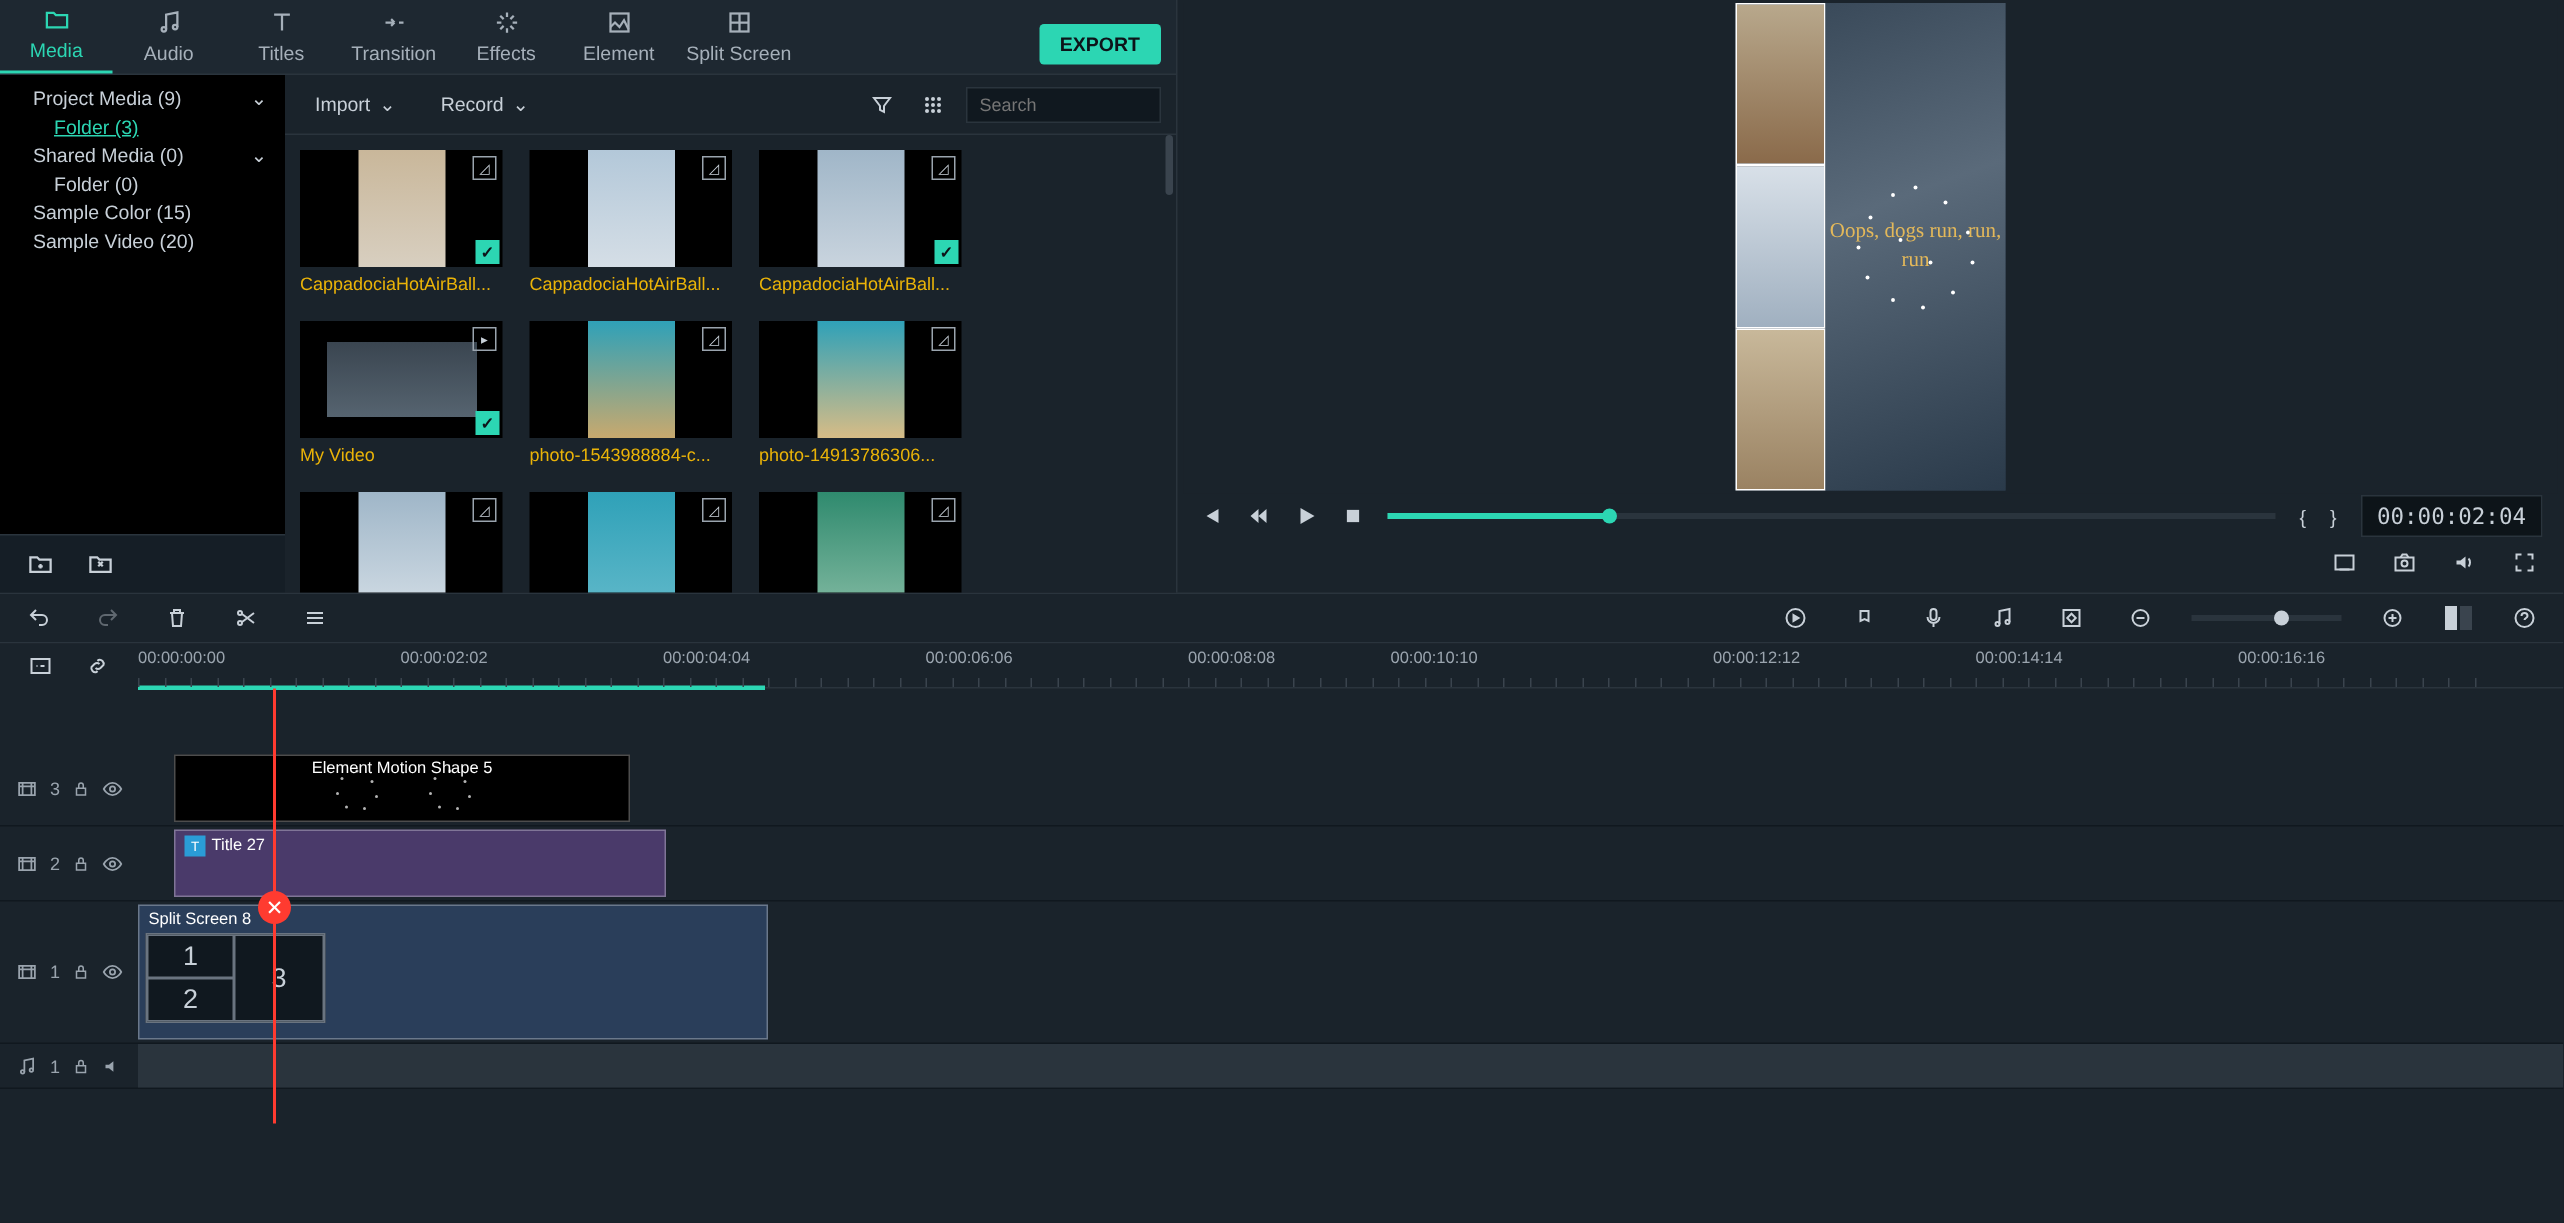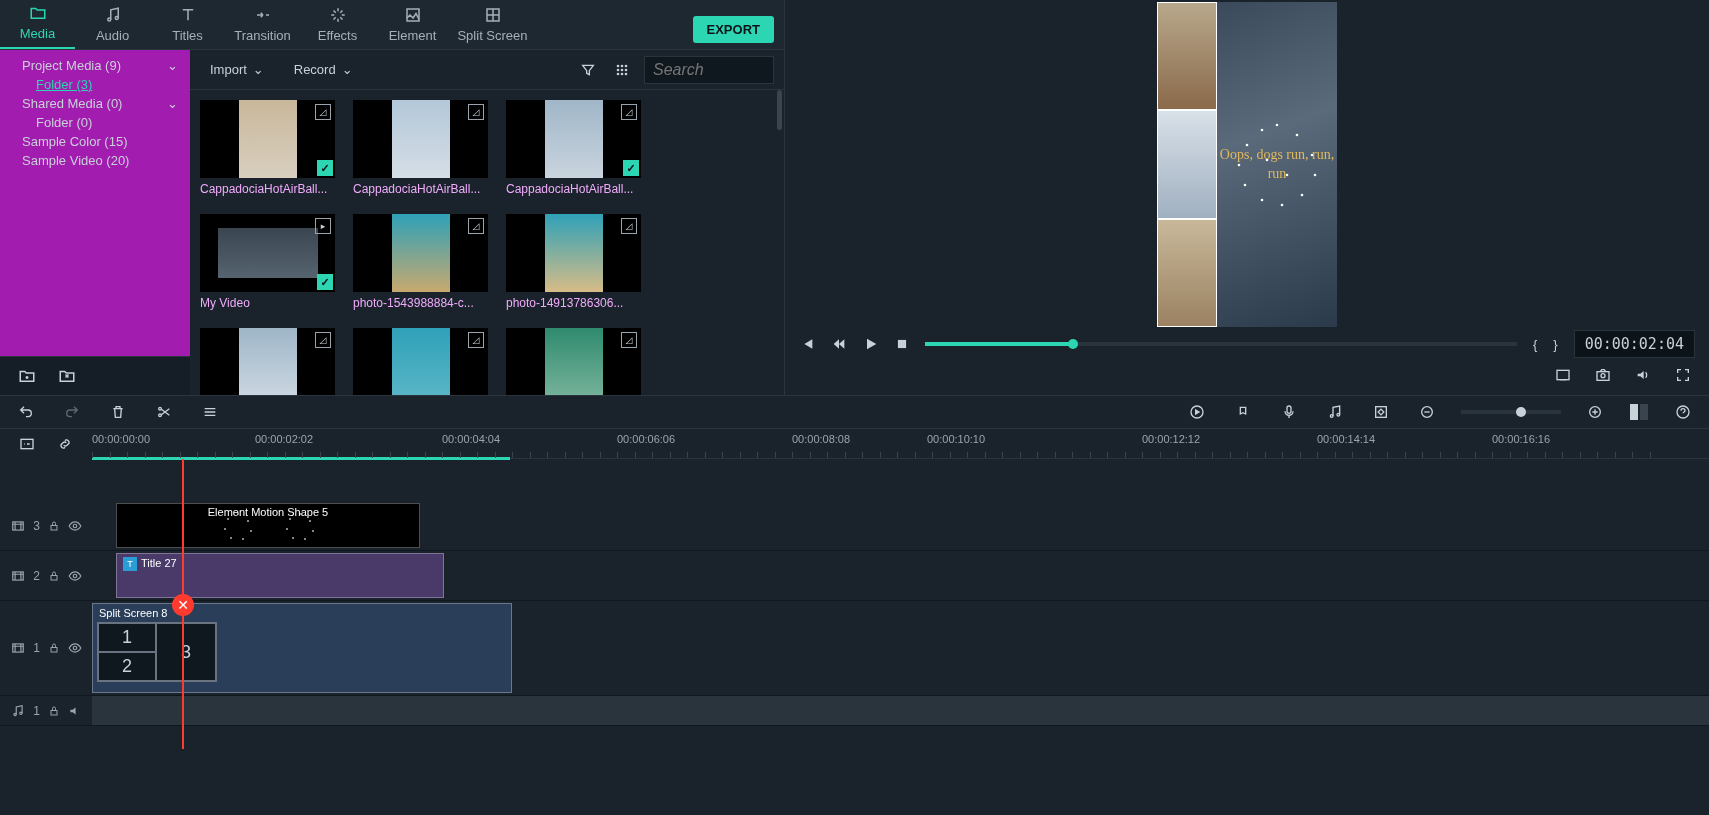--- a/index.html
+++ b/index.html
@@ -7,38 +7,38 @@
 .top-pane { display:flex; height:395px; }
 .left-col { width:785px; display:flex; flex-direction:column; border-right:1px solid #2a343d; }
 .right-col { flex:1; display:flex; flex-direction:column; padding:2px 4px 4px 4px; }
 .nav-tabs { display:flex; align-items:flex-end; height:50px; background:#1e2831; border-bottom:1px solid #2a343d; position:relative; }
 .nav-tab { width:75px; display:flex; flex-direction:column; align-items:center; justify-content:flex-end; gap:4px; padding:6px 2px; cursor:pointer; color:#a6b0ba; }
 .nav-tab.split { width:85px; }
 .nav-tab.active { color:#2cd6b3; border-bottom:2px solid #2cd6b3; }
 .nav-tab svg { width:18px; height:18px; }
 .export-btn { position:absolute; right:10px; top:16px; background:#2cd6b3; color:#0d1419; font-weight:bold; padding:6px 14px; border-radius:3px; cursor:pointer; }
 .lib-row { display:flex; flex:1; min-height:0; }
-.lib-tree { width:190px; background:#a21caf; padding:6px 4px; font-size:13px; }
+.lib-tree { width:190px; background:#000000; padding:6px 4px; font-size:13px; }
 .tree-item { display:flex; align-items:center; justify-content:space-between; padding:2px 8px 2px 18px; cursor:pointer; }
 .tree-item.sub { padding-left:32px; }
 .tree-item.link { color:#2cd6b3; text-decoration:underline; }
 .browser { flex:1; display:flex; flex-direction:column; background:#1a232b; position:relative; }
 .browser-bar { display:flex; align-items:center; height:40px; padding:0 10px; gap:10px; border-bottom:1px solid #2a343d; }
 .bar-btn { display:flex; align-items:center; gap:6px; padding:4px 10px; cursor:pointer; color:#c8d0d8; }
 .spacer { flex:1; }
 .icon-btn { padding:4px; cursor:pointer; color:#c8d0d8; }
 .search-box { display:flex; align-items:center; background:#10181f; border:1px solid #2a343d; padding:4px 8px; width:130px; }
-.search-box input { flex:1; background:transparent; border:none; color:#c8d0d8; font-size:16px; outline:none;font-style:italic; }
+.search-box input { flex:1; background:transparent; border:none; color:#c8d0d8; font-size:12px; outline:none; }
 .thumb-grid { flex:1; padding:10px 10px 0 10px; display:flex; flex-wrap:wrap; gap:18px 18px; align-content:flex-start; overflow:hidden; }
 .thumb { width:135px; display:flex; flex-direction:column; gap:4px; cursor:pointer; }
 .thumb-img { height:78px; background:#000; position:relative; display:flex; align-items:center; justify-content:center; }
 .thumb-media { width:58px; height:100%; }
 .thumb-corner { position:absolute; top:4px; right:4px; width:16px; height:16px; border:1px solid #9aa4ae; display:flex; align-items:center; justify-content:center; font-size:9px; }
 .thumb-check { position:absolute; bottom:2px; right:2px; width:16px; height:16px; background:#2cd6b3; color:#0d1419; display:flex; align-items:center; justify-content:center; font-size:11px; font-weight:bold; }
-.thumb-label { font-size:12px; color:#f0abfc; white-space:nowrap; overflow:hidden; text-overflow:ellipsis; }
+.thumb-label { font-size:12px; color:#eab308; white-space:nowrap; overflow:hidden; text-overflow:ellipsis; }
 .browser-scroll { position:absolute; right:2px; top:40px; width:5px; height:40px; background:#3a444e; border-radius:3px; }
 .tree-footer { display:flex; gap:14px; padding:6px 14px; border-top:1px solid #2a343d; background:#151e26; }
 
 .preview-canvas { flex:1; display:flex; align-items:flex-start; justify-content:center; background:#1a232b; }
 .preview-frame { width:180px; height:325px; background:#2a3a4a; display:flex; }
 .pv-left { width:60px; display:flex; flex-direction:column; }
 .pv-stack { flex:1; border:1px solid #fff; background-size:cover; background-position:center; }
 .pv-right { flex:1; position:relative; display:flex; align-items:center; justify-content:center; }
 .pv-text { font-family:cursive; color:#e3b85a; font-size:14px; text-align:center; line-height:1.3; z-index:2; }
 .sparkle { position:absolute; width:100px; height:100px; pointer-events:none; }
@@ -483,21 +483,21 @@
         <div class="ruler-tick" style="left: 0px;"></div>
         <div class="ruler-tick" style="left: 17.5px;"></div>
         <div class="ruler-tick" style="left: 35px;"></div>
         <div class="ruler-tick" style="left: 52.5px;"></div>
         <div class="ruler-tick" style="left: 70px;"></div>
         <div class="ruler-tick" style="left: 87.5px;"></div>
         <div class="ruler-tick" style="left: 105px;"></div>
         <div class="ruler-tick" style="left: 122.5px;"></div>
         <div class="ruler-tick" style="left: 140px;"></div>
         <div class="ruler-tick" style="left: 157.5px;"></div>
-        <div class="ruler-mark" style="left: 163px;">00:00:02:02</div>
+        <div class="ruler-mark" style="left: 175px;">00:00:02:02</div>
         <div class="ruler-tick" style="left: 175px;"></div>
         <div class="ruler-tick" style="left: 192.5px;"></div>
         <div class="ruler-tick" style="left: 210px;"></div>
         <div class="ruler-tick" style="left: 227.5px;"></div>
         <div class="ruler-tick" style="left: 245px;"></div>
         <div class="ruler-tick" style="left: 262.5px;"></div>
         <div class="ruler-tick" style="left: 280px;"></div>
         <div class="ruler-tick" style="left: 297.5px;"></div>
         <div class="ruler-tick" style="left: 315px;"></div>
         <div class="ruler-tick" style="left: 332.5px;"></div>

